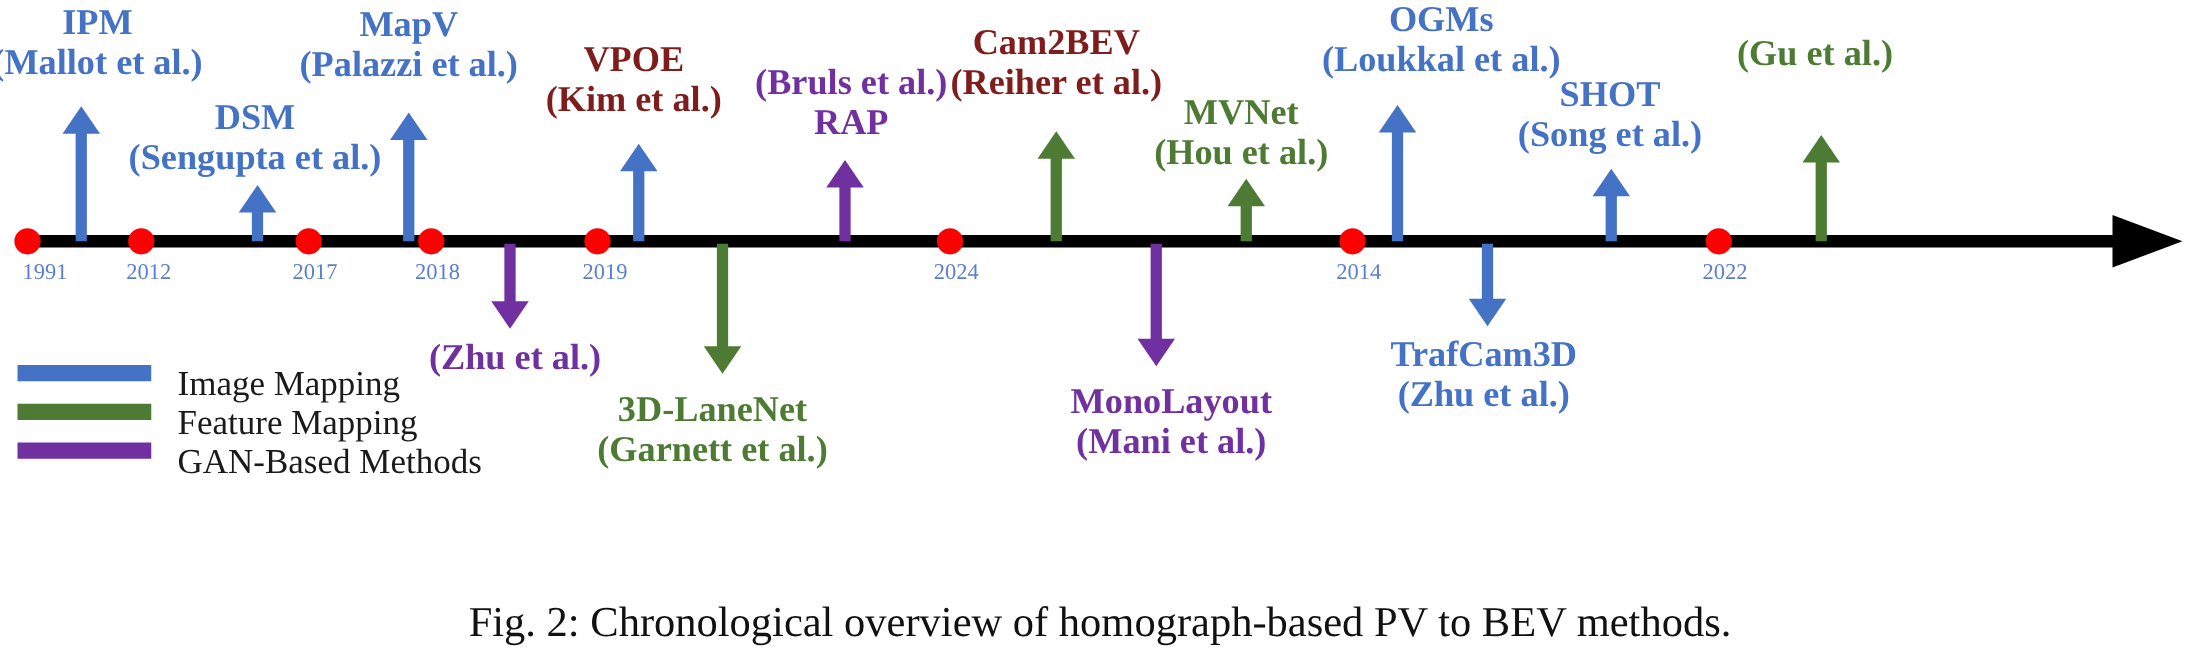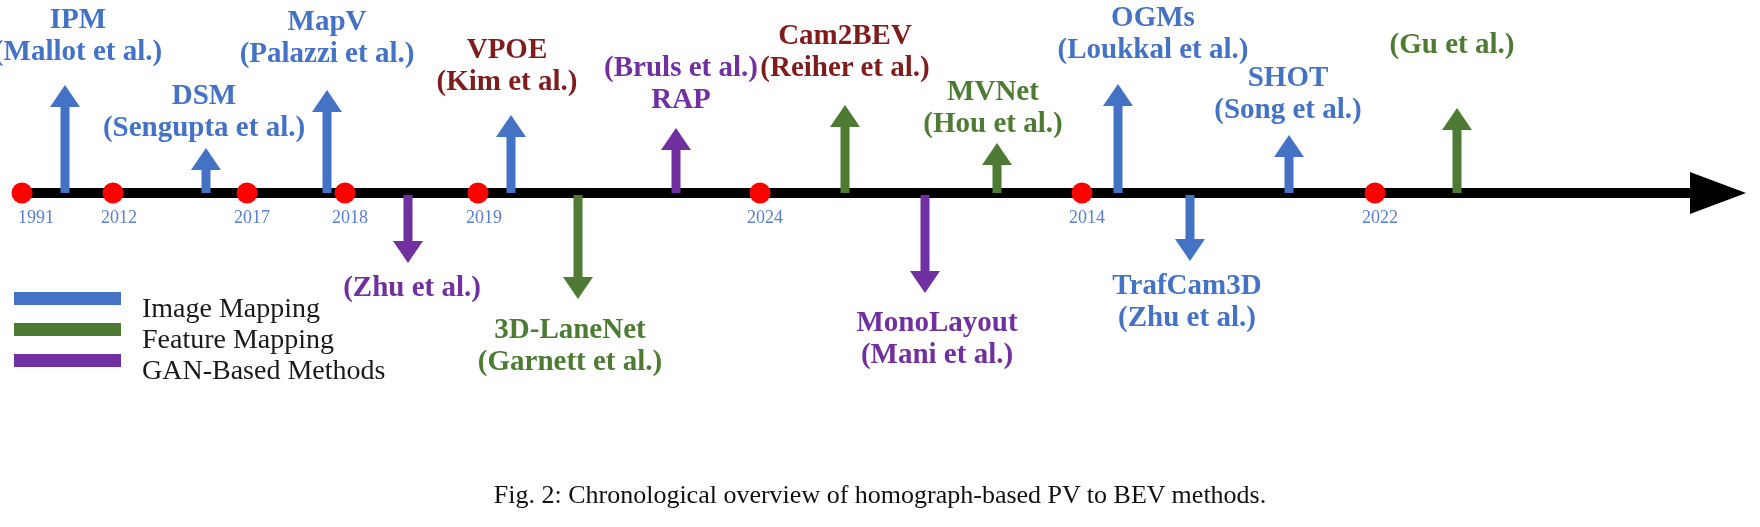--- a/index.html
+++ b/index.html
@@ -121,21 +121,21 @@
   }
 
   
   .caption {
     position: absolute;
     left: 0;
     top: 480px;
     width: 1760px;
     text-align: center;
     font-family: "Liberation Serif", serif;
-    font-size: 26px;
+    font-size: 34px;
     color: #111111;
   }
 </style>
 </head>
 <body>
 
 <div id="figure">
 
   <div class="axis-line"></div>
   <div class="axis-head"></div>

